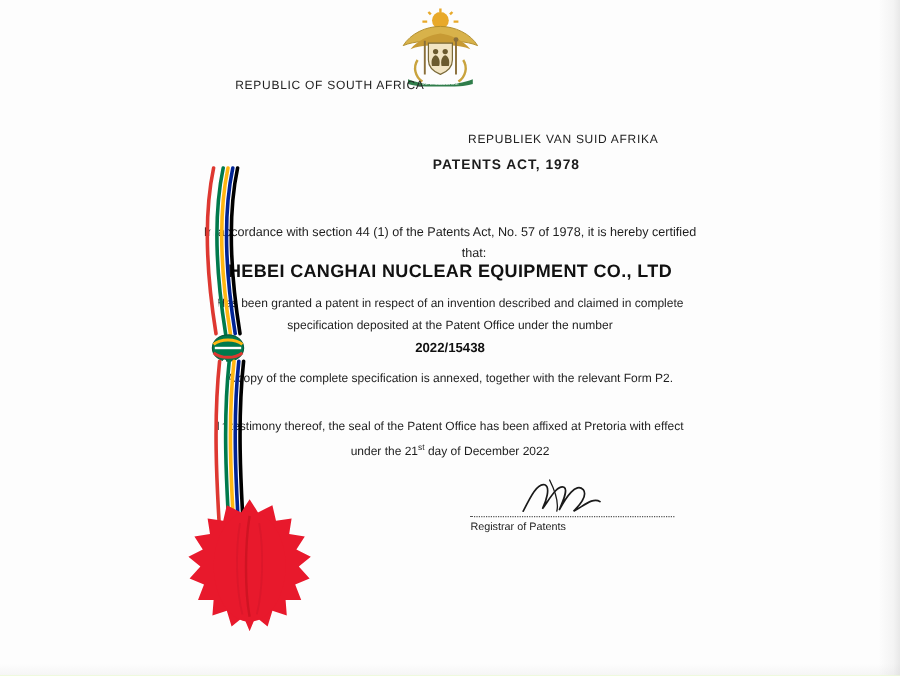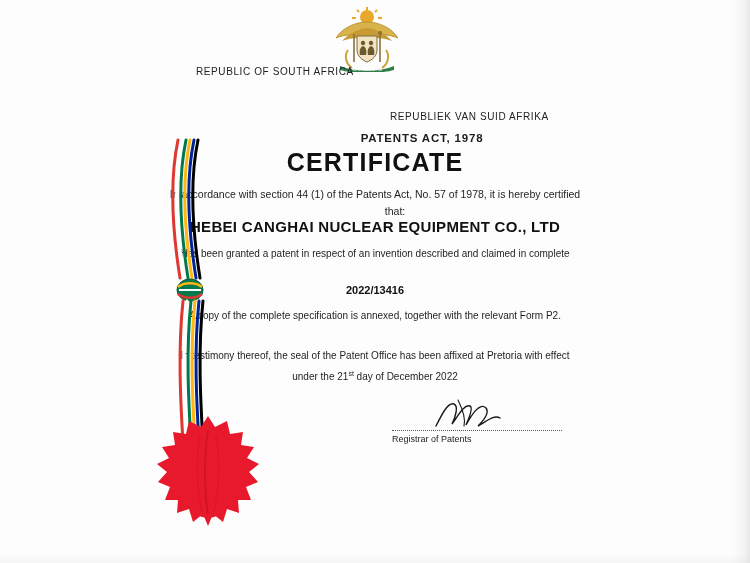--- a/index.html
+++ b/index.html
@@ -239,28 +239,28 @@
 
       <path d="M10 60 C24 66 50 66 64 60 L64 64 C50 68 24 68 10 64 Z" fill="#2f7d4a"></path>
       <text x="37" y="64.5" font-size="3.4" text-anchor="middle" fill="#ffffff" font-family="Liberation Sans, sans-serif">!KE E: /XARRA //KE</text>
     </svg>
   </div>
 
   <div class="country country-left">REPUBLIC OF SOUTH AFRICA</div>
   <div class="country country-right">REPUBLIEK VAN SUID AFRIKA</div>
 
   <div class="ctext patents-act">PATENTS ACT, 1978</div>
-  <div class="ctext certificate">CERTIFICATE</div>
 
   <div class="ctext line-accordance">In accordance with section 44 (1) of the Patents Act, No. 57 of 1978, it is hereby certified</div>
   <div class="ctext line-that">that:</div>
   <div class="ctext applicant">HEBEI CANGHAI NUCLEAR EQUIPMENT CO., LTD</div>
 
   <div class="ctext line-granted1">Has been granted a patent in respect of an invention described and claimed in complete</div>
-  <div class="ctext patent-number">2022/13416</div>
+  <div class="ctext line-granted2">specification deposited at the Patent Office under the number</div>
+  <div class="ctext patent-number">2022/15438</div>
 
   <div class="ctext line-copy">A copy of the complete specification is annexed, together with the relevant Form P2.</div>
   <div class="ctext line-testimony">In testimony thereof, the seal of the Patent Office has been affixed at Pretoria with effect</div>
 
   <div class="ctext line-date"><span>under the </span><span class="date-strong">21</span><sup>st</sup><span> day of </span><span class="date-strong">December 2022</span></div>
 
   <div class="sig-wrap">
     <div class="sig-mark">
       <svg viewBox="0 0 90 32" width="90" height="32" xmlns="http://www.w3.org/2000/svg">
         <path d="M8 28 C14 16 20 4 26 6 C31 8 27 20 24 26 C30 18 36 6 42 8 C46 10 40 22 38 27 C44 16 52 4 58 10 C62 15 54 24 50 28 C58 24 66 16 72 20" stroke="#1a1a1a" stroke-width="1.4" fill="none" stroke-linecap="round"></path>

